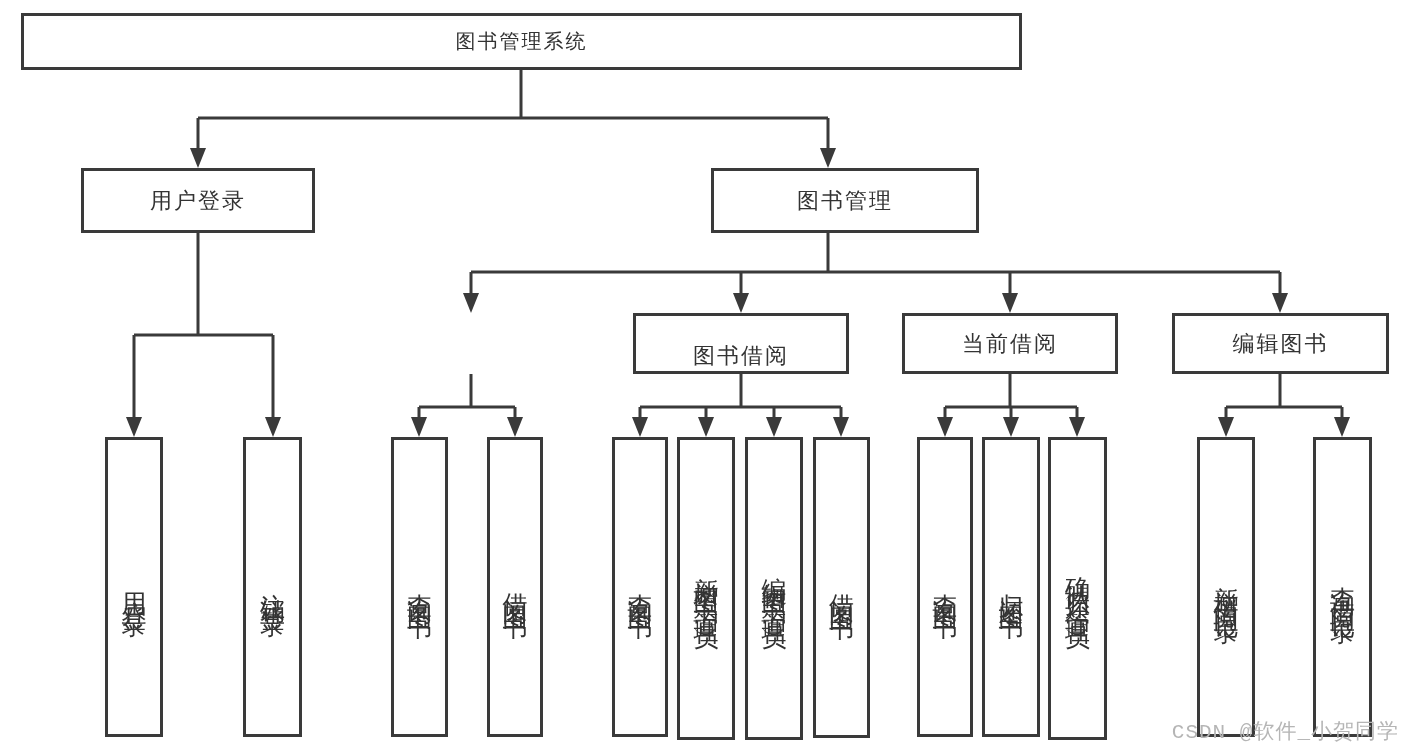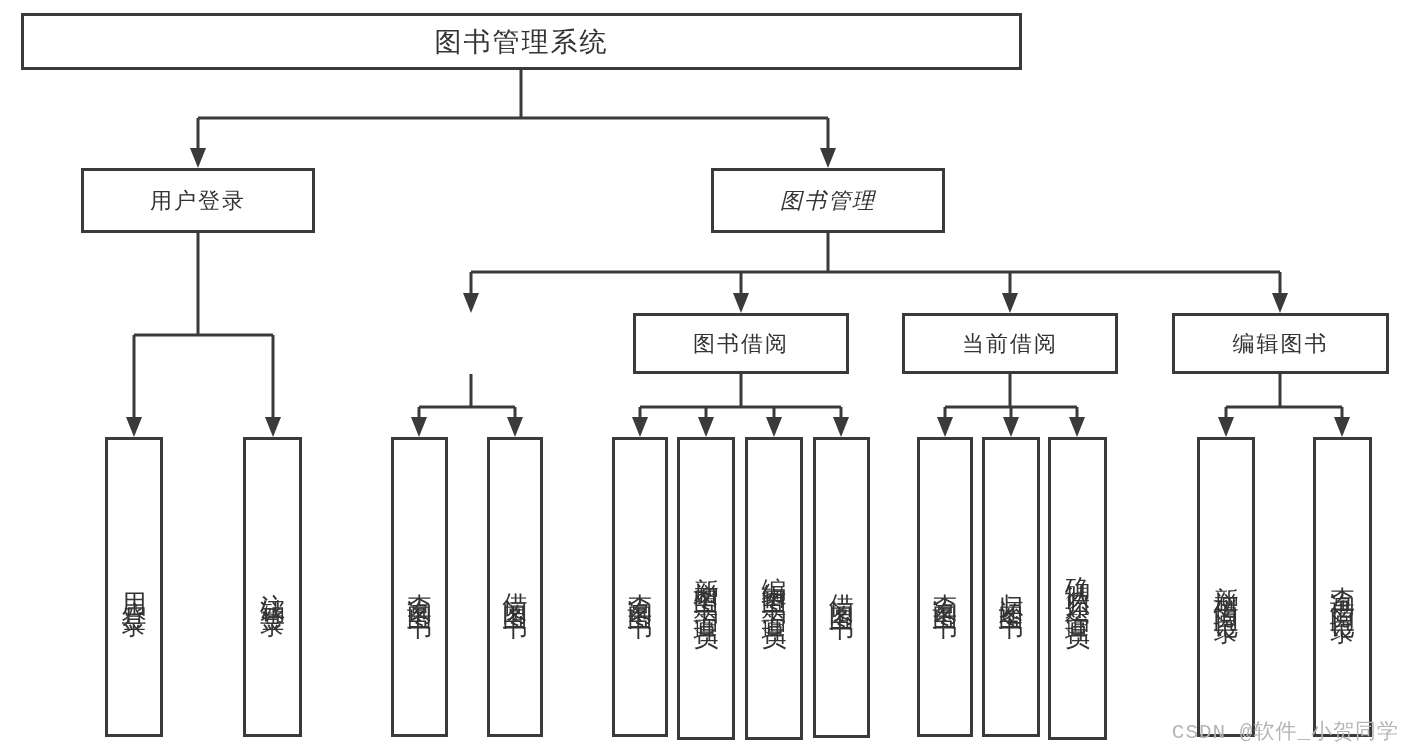--- a/index.html
+++ b/index.html
@@ -95,32 +95,32 @@
       <polygon points="1003,417 1019,417 1011,437" fill="#3a3a3a" stroke="none"></polygon>
       <polygon points="1069,417 1085,417 1077,437" fill="#3a3a3a" stroke="none"></polygon>
     </g>
     <g stroke="#3a3a3a" stroke-width="3" fill="none">
       <path d="M1280,374 L1280,407 M1226,407 L1342,407 M1226,407 L1226,419 M1342,407 L1342,419"></path>
       <polygon points="1218,417 1234,417 1226,437" fill="#3a3a3a" stroke="none"></polygon>
       <polygon points="1334,417 1350,417 1342,437" fill="#3a3a3a" stroke="none"></polygon>
     </g>
   </svg>
 
-  <div class="node box-h" style="left:21px; top:13px; width:1001px; height:57px; font-size:27px;">
+  <div class="node box-h" style="left:21px; top:13px; width:1001px; height:57px; font-size:20px;">
     <span class="label">图书管理系统</span>
   </div>
 
   <div class="node box-h" style="left:81px; top:168px; width:234px; height:65px;">
     <span class="label">用户登录</span>
   </div>
-  <div class="node box-h" style="left:711px; top:168px; width:234px; height:65px;font-style:italic;">
+  <div class="node box-h" style="left:711px; top:168px; width:268px; height:65px;">
     <span class="label">图书管理</span>
   </div>
 
-  <div class="node box-h" style="left:633px; top:313px; width:216px; height:61px;">
+  <div class="node box-h" style="left:633px; top:313px; width:216px; height:61px;align-items:flex-end;">
     <span class="label">图书借阅</span>
   </div>
   <div class="node box-h" style="left:902px; top:313px; width:216px; height:61px;">
     <span class="label">当前借阅</span>
   </div>
   <div class="node box-h" style="left:1172px; top:313px; width:217px; height:61px;">
     <span class="label">编辑图书</span>
   </div>
 
   <div class="node box-v" style="left:105px; top:437px; width:58px; height:300px;">

